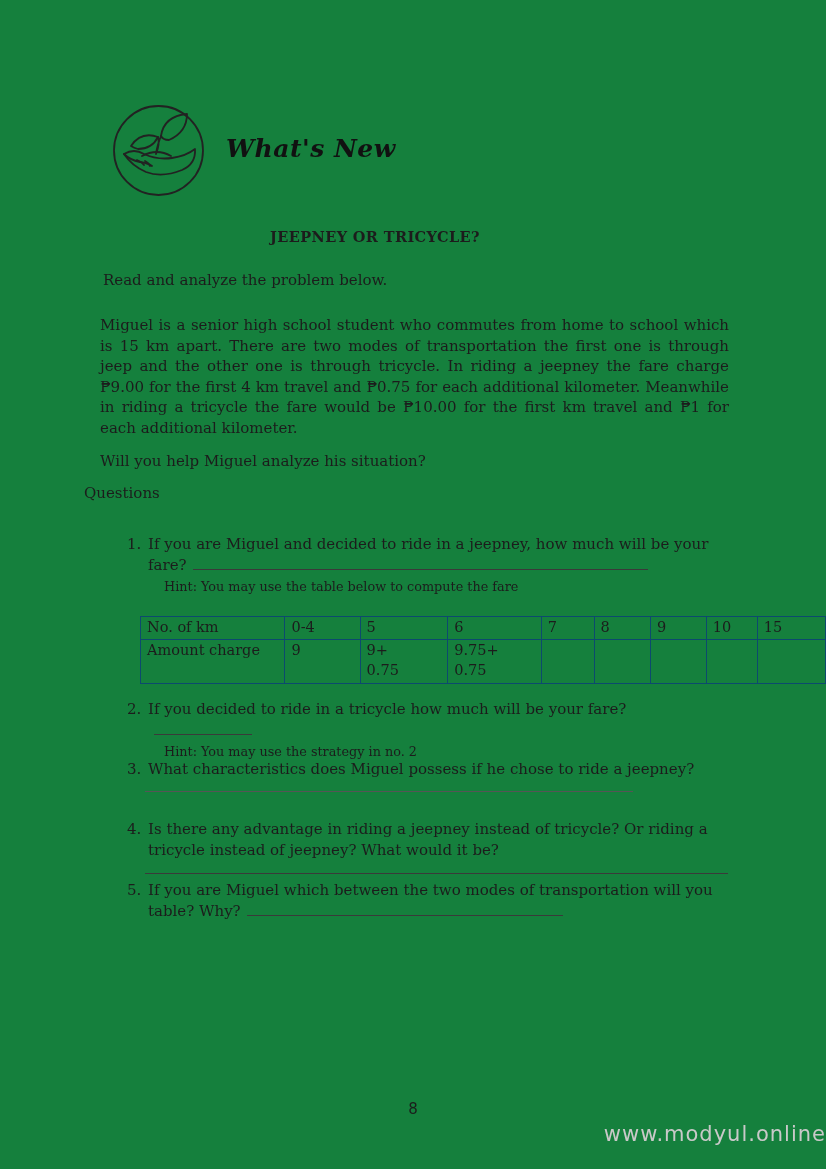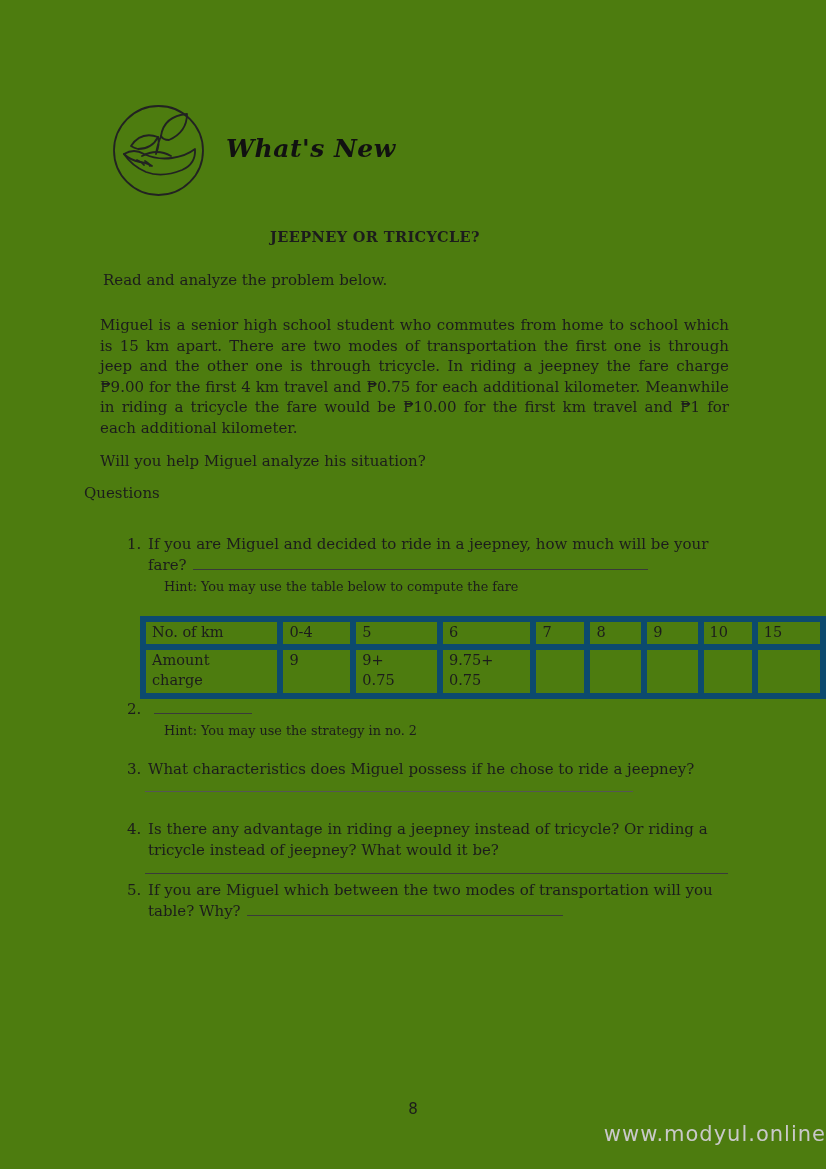--- a/index.html
+++ b/index.html
@@ -1,19 +1,19 @@
 <!DOCTYPE html>
 <html><head>
 <meta charset="utf-8">
 <style>
   html,body{margin:0;padding:0;background:#e8e8e8;}
   .page{
     position:relative;
     width:826px;height:1169px;
-    background:#4d7c0f;
+    background:#15803d;
     font-family:"DejaVu Serif","Liberation Serif",serif;
     color:#1c1c1c;
     overflow:hidden;
     margin:0 auto;
   }
   .abs{position:absolute;}
 
   
   .logo-wrap{left:111px;top:103px;width:95px;height:95px;}
   .whats-new{
@@ -66,21 +66,21 @@
   .line-q4{position:absolute;left:145px;top:873px;width:583px;border-bottom:1px solid #3a3a3a;}
 
   
   .fare-table{
     position:absolute;left:140px;top:616px;
     border-collapse:collapse;
     font-size:14.5px;
     table-layout:fixed;
   }
   .fare-table td{
-    border:6px solid #0c4a6e;
+    border:1px solid #0c4a6e;
     padding:0 16px 0 6px;
     vertical-align:top;
     line-height:20px;
   }
   .fare-table tr.hdr td{height:22px;}
   .fare-table tr.val td{height:43px;white-space:pre-line;}
   .c1{width:128px;} .c2{width:56px;} .c3{width:68px;} .c4{width:73px;}
   .c5{width:32px;} .c6{width:36px;} .c7{width:35px;} .c8{width:29px;margin-top:24px;} .c9{width:48px;}
 
   
@@ -158,21 +158,21 @@
       <td class="c8"></td>
       <td class="c9"></td>
     </tr>
   </tbody>
     </table>
 
   <div class="q q2">
     <div class="qrow">
       <span class="qnum">2.</span>
       <span class="qbody">
-        <span class="blank blank-q2"></span>
+        <span>If you decided to ride in a tricycle how much will be your fare?</span><span class="blank blank-q2"></span>
         <div class="hint">Hint: You may use the strategy in no. 2</div>
       </span>
     </div>
   </div>
 
   <div class="q q3">
     <div class="qrow">
       <span class="qnum">3.</span>
       <span class="qbody">
         <span>What characteristics does Miguel possess if he chose to ride a jeepney?</span>

